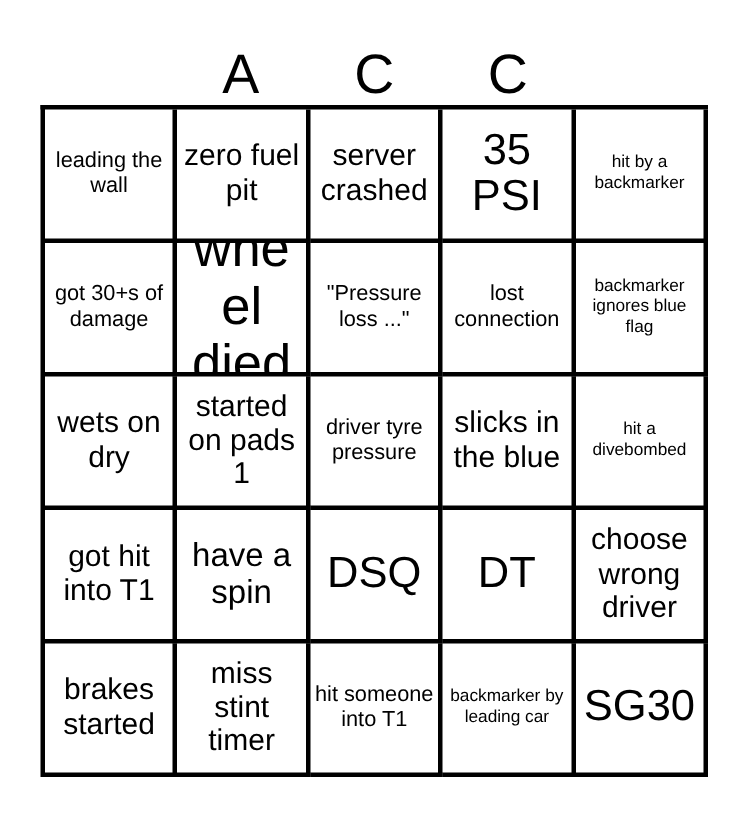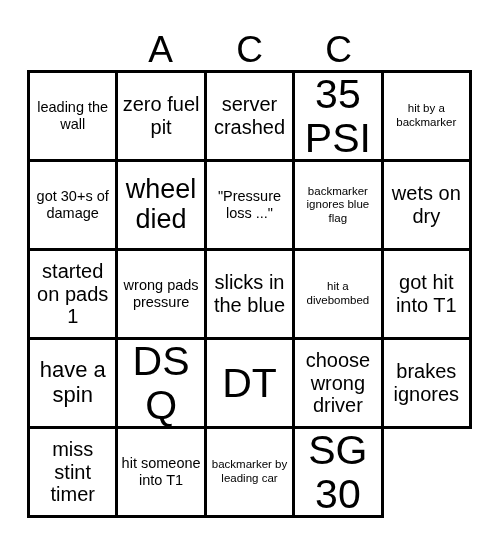--- a/index.html
+++ b/index.html
@@ -73,22 +73,22 @@
     width: 100%;
     line-height: 1.12;
     word-wrap: break-word;
   }
 
   
   .fs-xs  { font-size: 11.5px; line-height: 1.18; text-align: center; }
   .fs-sm  { font-size: 14.5px; line-height: 1.16; }
   .fs-md  { font-size: 20px; line-height: 1.14; }
   .fs-lg  { font-size: 22px;   line-height: 1.12; }
-  .fs-xl  { font-size: 27px;   line-height: 1.10; }
-  .fs-xxl { font-size: 41px;   line-height: 1.08; }
+  .fs-xl  { font-size: 35px;   line-height: 1.10; }
+  .fs-xxl { font-size: 29px;   line-height: 1.08; }
 </style>
 </head>
 <body>
 
 <div class="card">
 
   <div class="header-row">
     <div class="header-cell"></div>
     <div class="header-cell">A</div>
     <div class="header-cell">C</div>
@@ -117,31 +117,34 @@
     <div class="cell">
         <span class="cell-text fs-sm">got 30+s of damage</span>
       </div>
     <div class="cell">
         <span class="cell-text fs-xl">wheel died</span>
       </div>
     <div class="cell">
         <span class="cell-text fs-sm">"Pressure loss ..."</span>
       </div>
     <div class="cell">
+        <span class="cell-text fs-sm">lost connection</span>
+      </div>
+    <div class="cell">
         <span class="cell-text fs-xs">backmarker ignores blue flag</span>
       </div>
 
     <div class="cell">
         <span class="cell-text fs-md">wets on dry</span>
       </div>
     <div class="cell">
         <span class="cell-text fs-md">started on pads 1</span>
       </div>
     <div class="cell">
-        <span class="cell-text fs-sm">wrong pads pressure</span>
+        <span class="cell-text fs-sm">driver tyre pressure</span>
       </div>
     <div class="cell">
         <span class="cell-text fs-md">slicks in the blue</span>
       </div>
     <div class="cell">
         <span class="cell-text fs-xs">hit a divebombed</span>
       </div>
 
     <div class="cell">
         <span class="cell-text fs-md">got hit into T1</span>
@@ -153,21 +156,21 @@
         <span class="cell-text fs-xxl">DSQ</span>
       </div>
     <div class="cell">
         <span class="cell-text fs-xxl">DT</span>
       </div>
     <div class="cell">
         <span class="cell-text fs-md">choose wrong driver</span>
       </div>
 
     <div class="cell">
-        <span class="cell-text fs-md">brakes ignores</span>
+        <span class="cell-text fs-md">brakes started</span>
       </div>
     <div class="cell">
         <span class="cell-text fs-md">miss stint timer</span>
       </div>
     <div class="cell">
         <span class="cell-text fs-sm">hit someone into T1</span>
       </div>
     <div class="cell">
         <span class="cell-text fs-xs">backmarker by leading car</span>
       </div>

